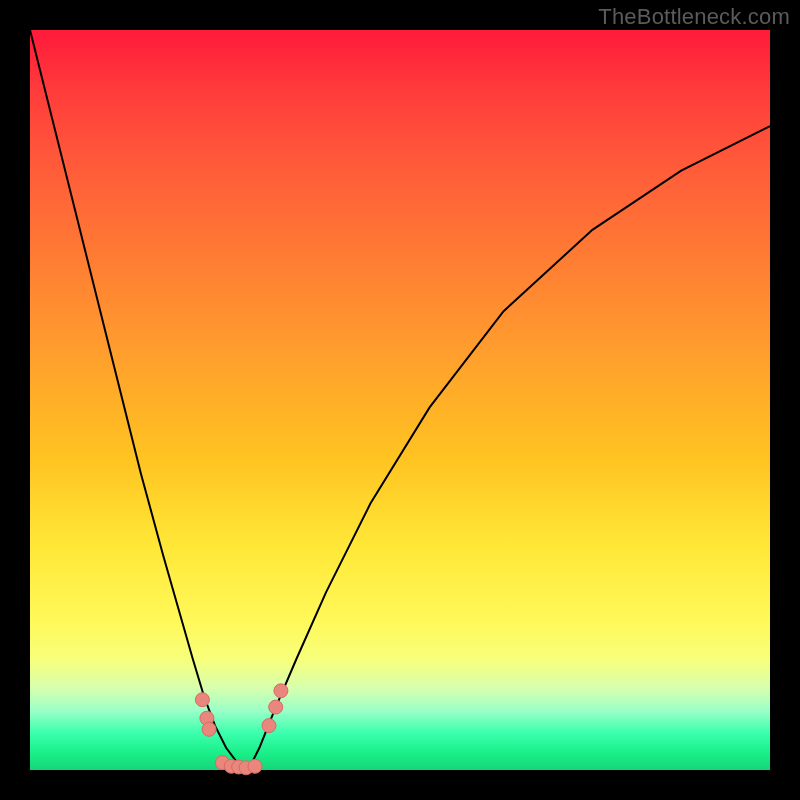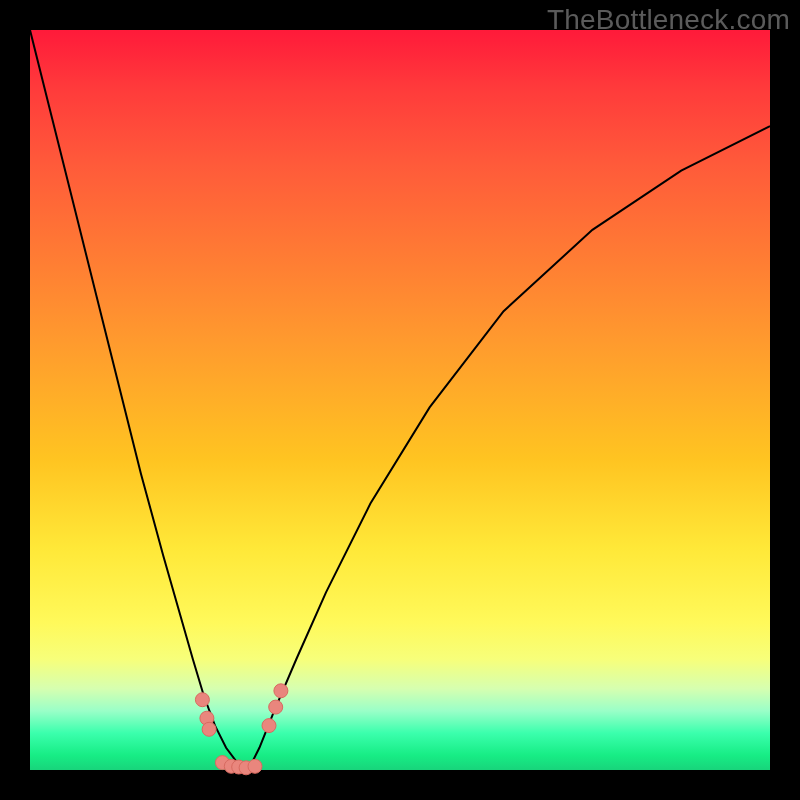--- a/index.html
+++ b/index.html
@@ -40,21 +40,21 @@
       #3bffad 95%,
       #17ed85 98%,
       #18d47b 100%
     );
   }
   .watermark {
     position: absolute;
     top: 4px;
     right: 10px;
     color: #5b5b5b;
-    font-size: 28px;
+    font-size: 22px;
     letter-spacing: 0.2px;
     font-weight: 400;
     user-select: none;
   }
   svg.curves {
     position: absolute;
     left: 0;
     top: 0;
     width: 740px;
     height: 740px;

